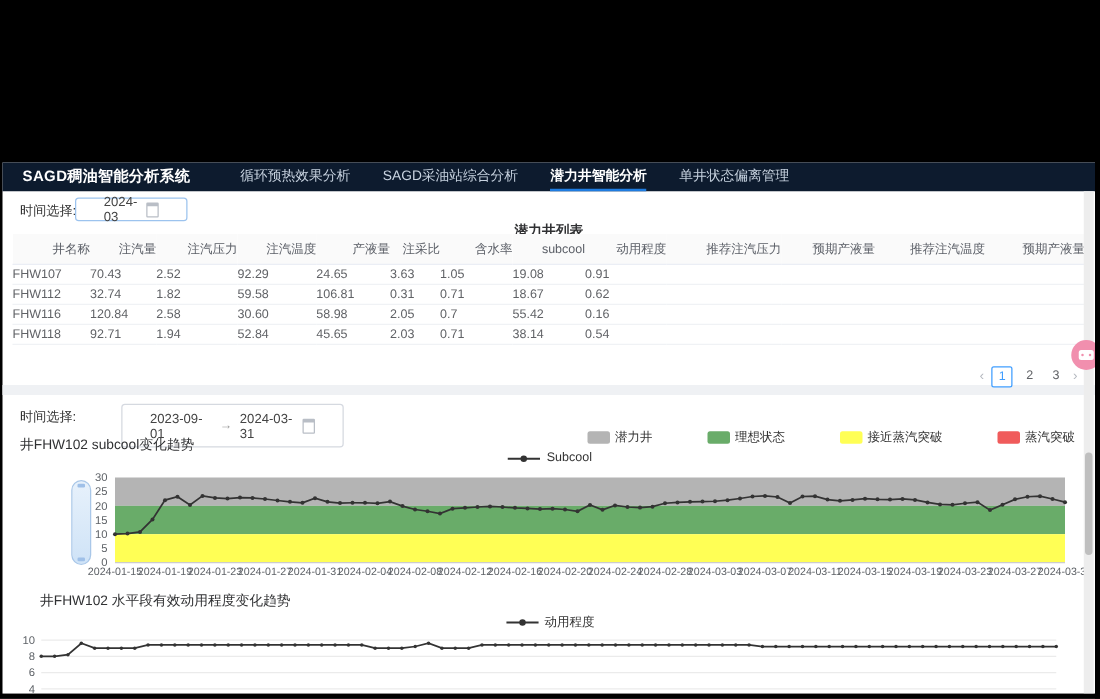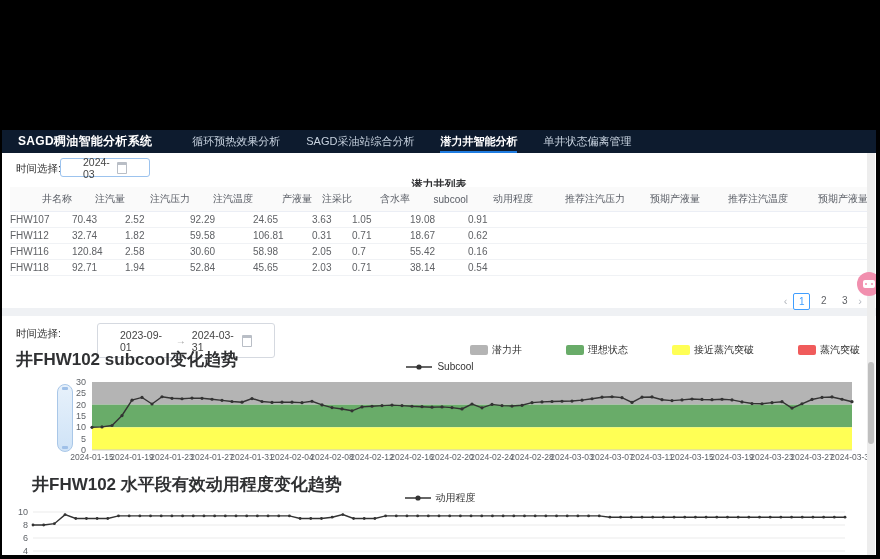--- a/index.html
+++ b/index.html
@@ -31,21 +31,21 @@
   .tbl-title{left:2px;top:177px;width:874px;text-align:center;font-size:11px;font-weight:bold;color:#303133;}
   table.grid{border-collapse:collapse;table-layout:fixed;width:858px;}
   table.grid th{height:24px;background:#fafafa;font-size:10px;font-weight:500;color:#5a5e66;text-align:right;padding:0;border-bottom:1px solid #ebeef5;white-space:nowrap;overflow:hidden;}
   table.grid td{height:15px;font-size:10px;color:#606266;text-align:left;padding:0;border-bottom:1px solid #f0f2f5;white-space:nowrap;overflow:hidden;}
   
   .pager{top:293px;right:18px;display:flex;align-items:center;gap:6px;font-size:10px;color:#606266;}
   .pager .pg{min-width:15px;height:15px;line-height:15px;text-align:center;cursor:pointer;}
   .pager .pg.active{border:1px solid #409eff;color:#409eff;border-radius:2px;background:#fff;}
   .pager .arrow{color:#b4b8bf;cursor:pointer;font-size:11px;line-height:15px;}
   
-  .chart-title{font-size:17px;font-weight:bold;color:#303133;}
+  .chart-title{font-size:11px;font-weight:normal;color:#303133;}
   .series-legend{display:flex;align-items:center;gap:5px;font-size:10px;color:#333;}
   .band-legend{top:343px;right:20px;display:flex;align-items:center;gap:12px;}
   .band-item{display:flex;align-items:center;gap:4px;font-size:10px;color:#333;margin-left:32px;}
   .band-box{width:18px;height:10px;border-radius:2px;display:inline-block;}
   
   .zoom-pill{left:57px;top:384px;width:16px;height:68px;border:1px solid #a9c7e8;border-radius:8px;
     background:linear-gradient(#e7f1fb,#cfe3f7);box-sizing:border-box;cursor:grab;}
   .zoom-pill::before,.zoom-pill::after{content:"";position:absolute;left:4px;width:6px;height:3px;background:#9fc0e8;border-radius:1px;}
   .zoom-pill::before{top:2px;} .zoom-pill::after{bottom:2px;}
   

